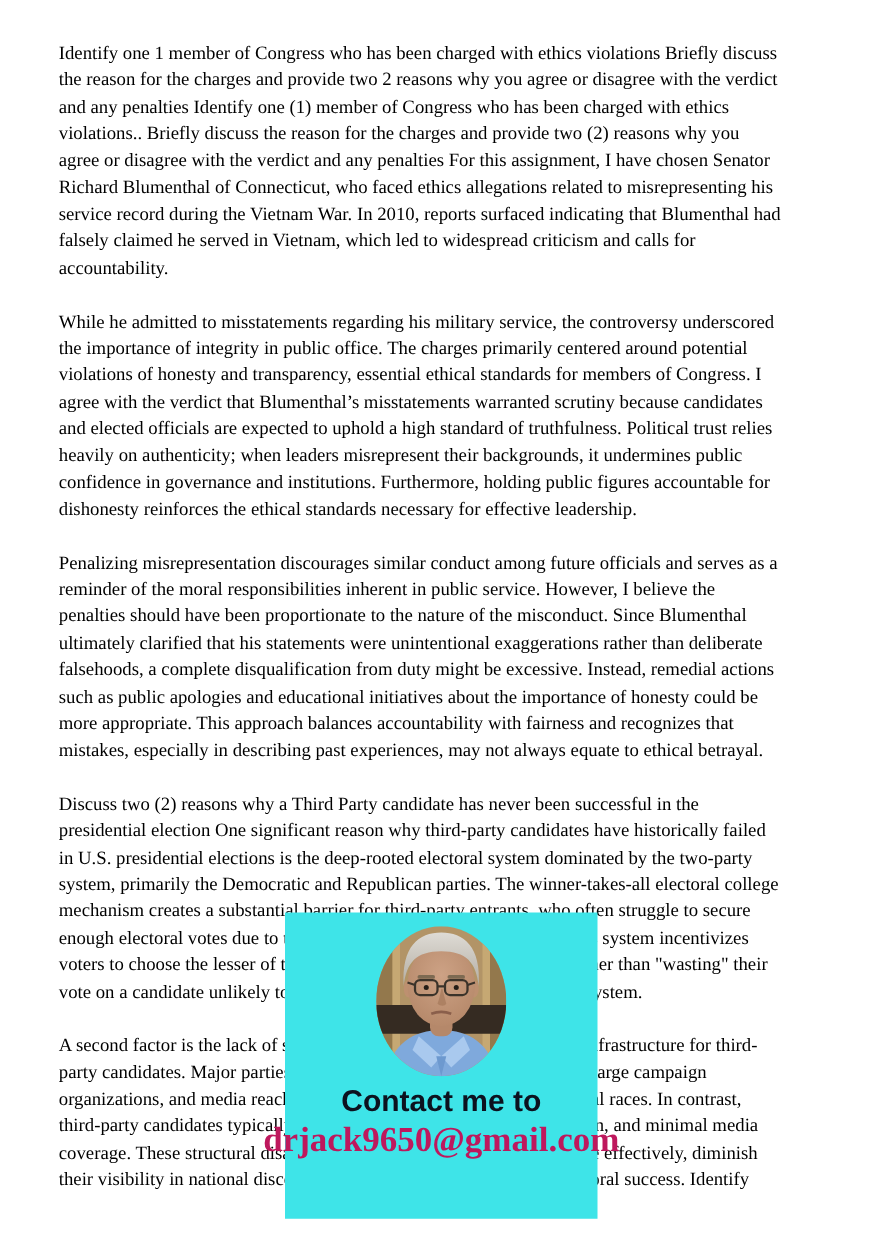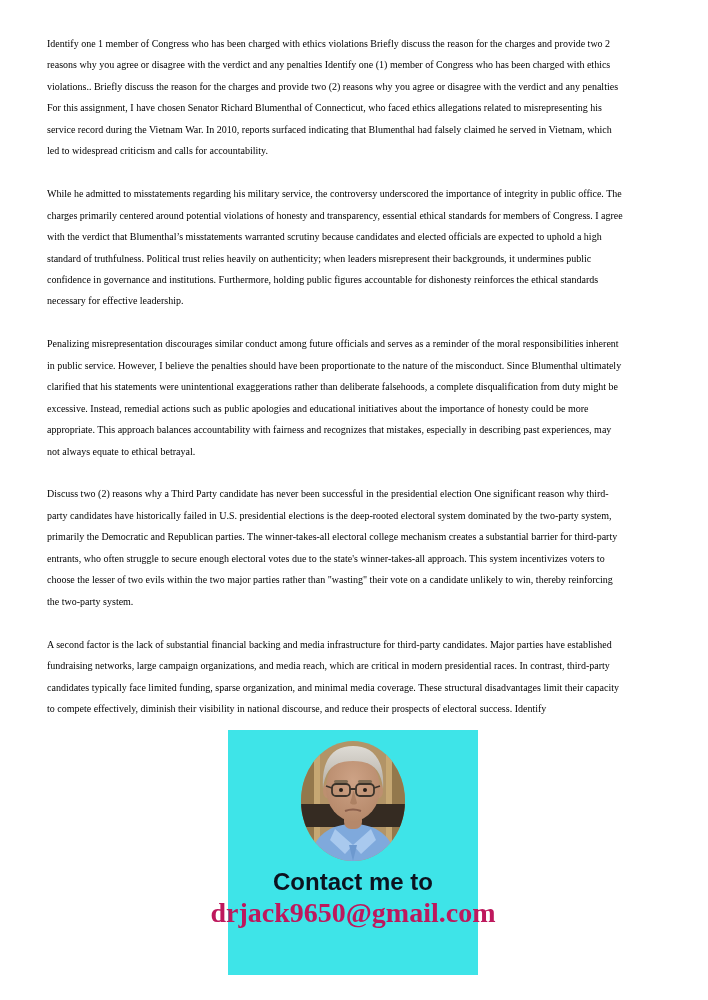--- a/index.html
+++ b/index.html
@@ -9,21 +9,21 @@
     background: #ffffff;
     position: relative;
     font-family: "Liberation Serif", serif;
     overflow: hidden;
   }
   .doc {
     position: absolute;
     left: 47px;
     top: 33px;
     width: 578px;
-    font-size: 10px;
+    font-size: 15px;
     line-height: 21.45px;
     color: #000000;
     text-align: left;
   }
   .doc p { margin: 0 0 21.45px 0; }
 
   .contact-card {
     position: absolute;
     left: 228px;
     top: 730px;

